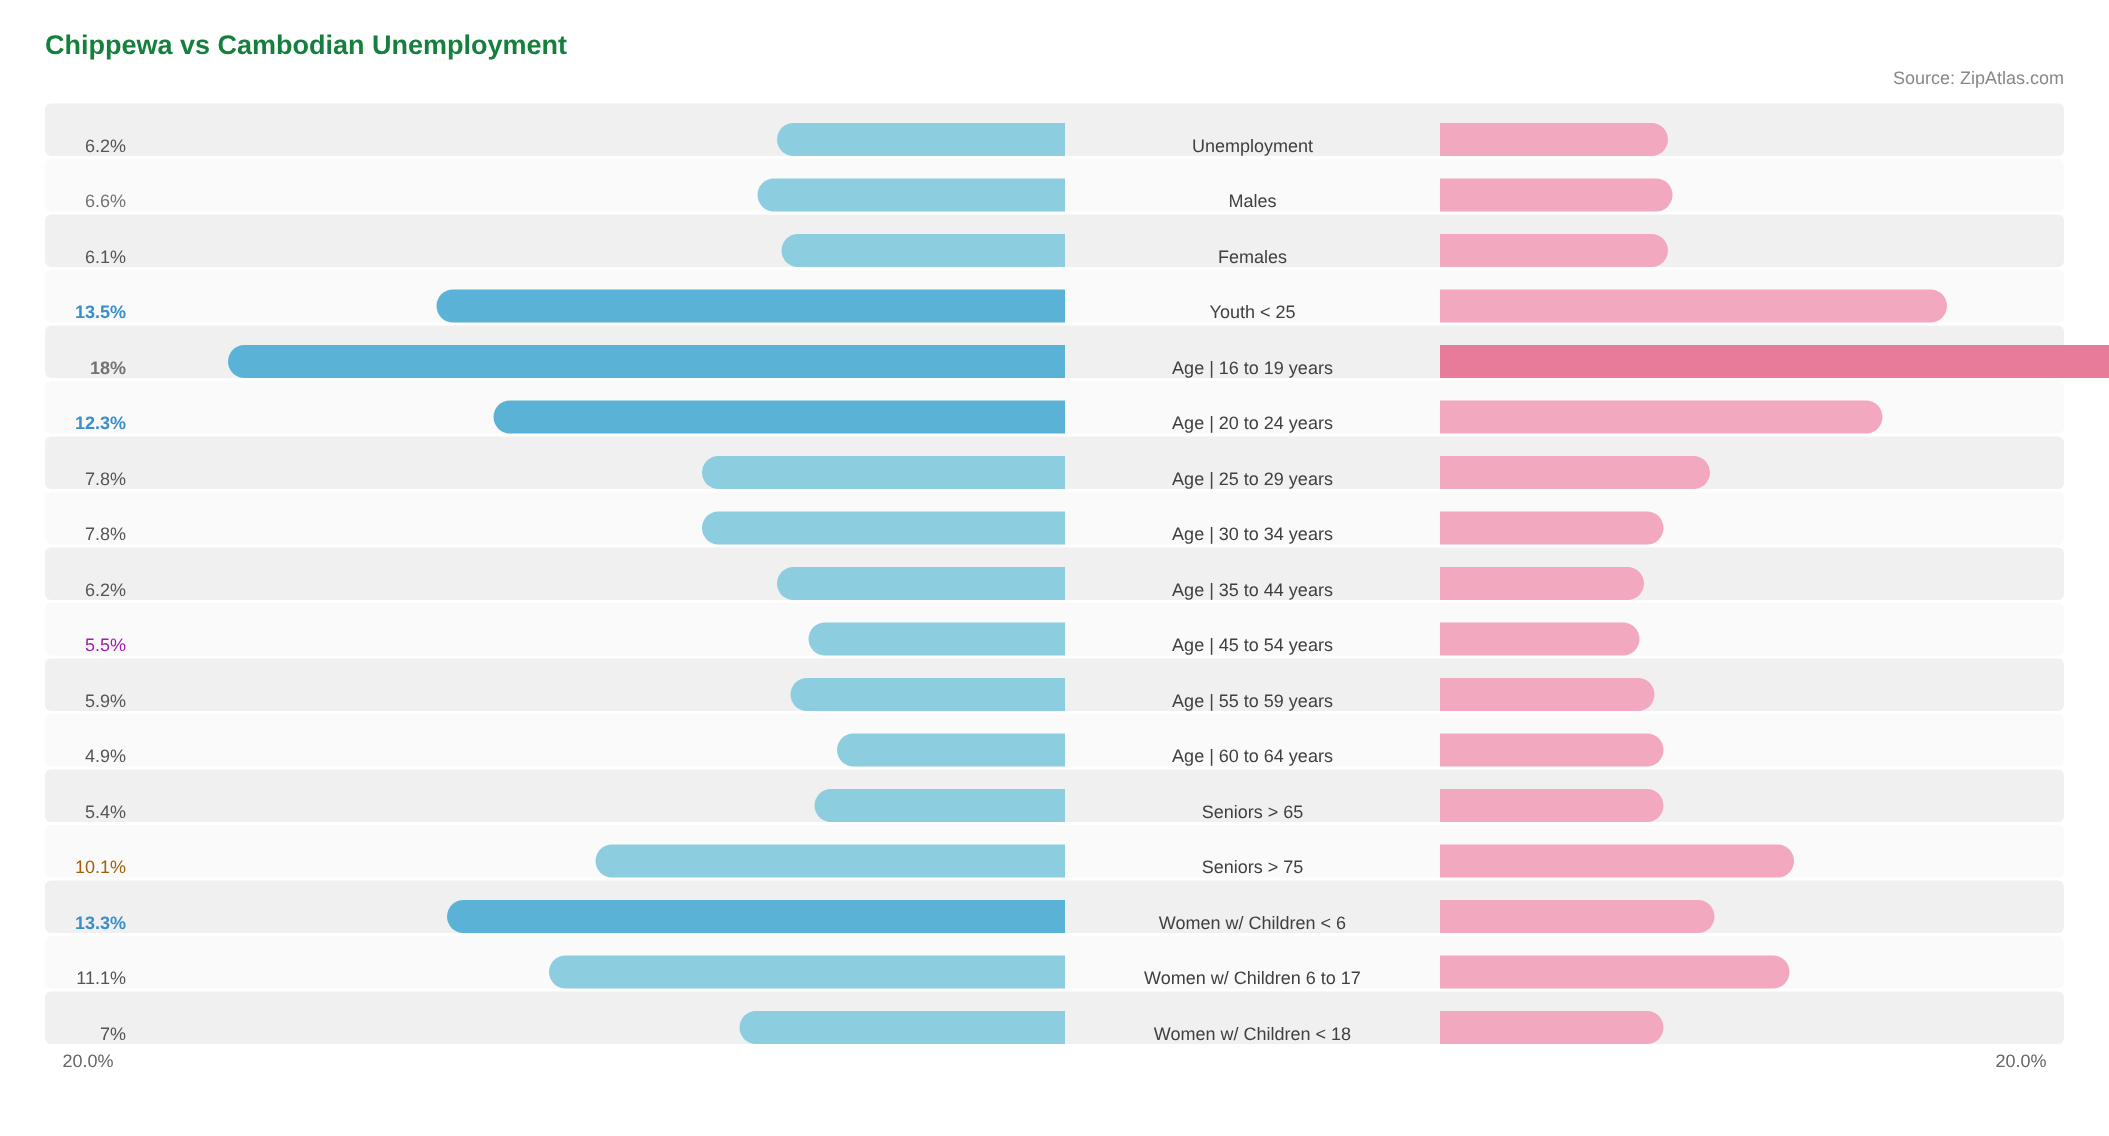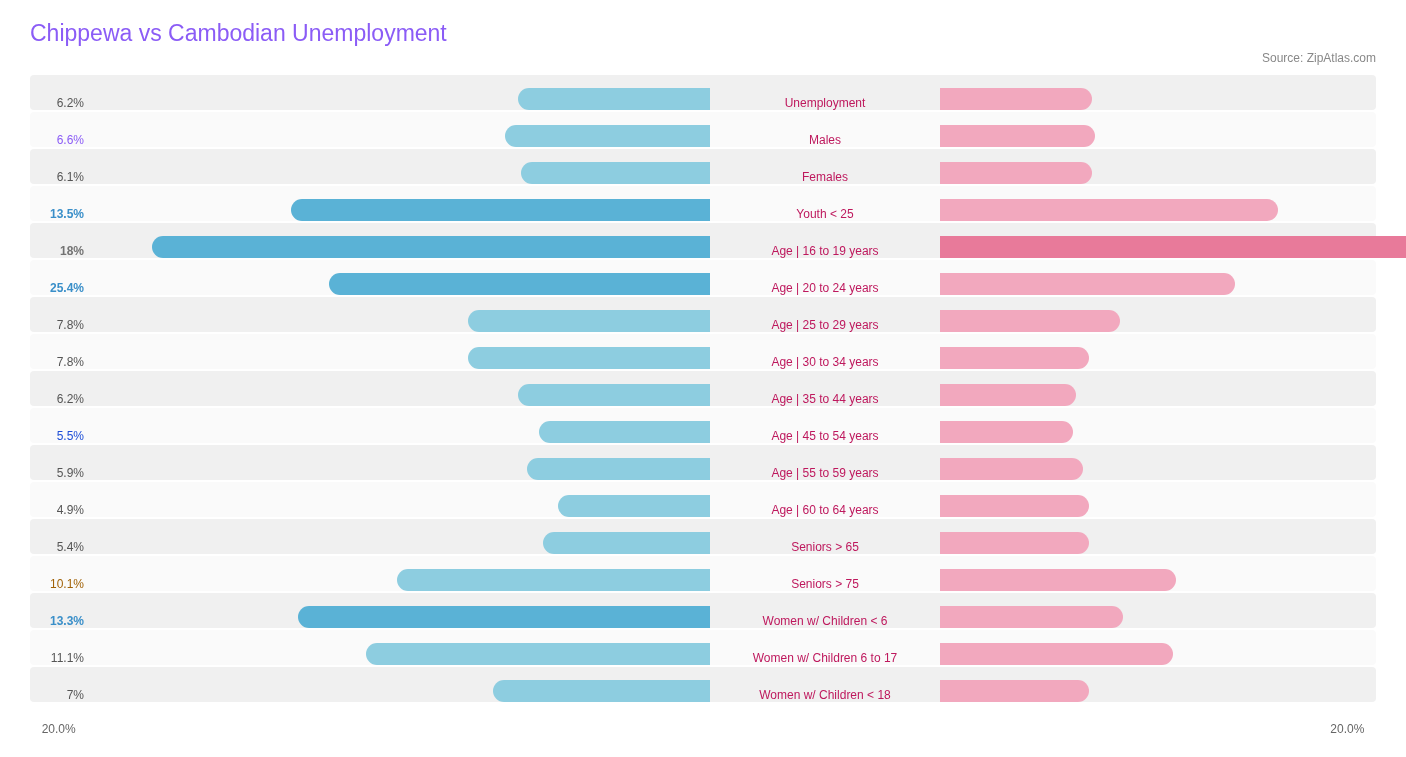--- a/index.html
+++ b/index.html
@@ -4,23 +4,23 @@
   <style>
     * { box-sizing: border-box; margin: 0; padding: 0; }
     body {
       background: #fff;
       font-family: Arial, sans-serif;
       width: 1406px;
       min-height: 757px;
       padding: 20px 30px 30px 30px;
     }
     .chart-title {
-      font-size: 23px;
-      font-weight: normal;
-      color: #8b5cf6;
+      font-size: 18px;
+      font-weight: bold;
+      color: #15803d;
       margin-bottom: 4px;
     }
     .source {
       text-align: right;
       font-size: 12px;
       color: #888;
       margin-bottom: 10px;
     }
     .chart-area {
       width: 100%;
@@ -64,24 +64,24 @@
       align-items: center;
       height: 22px;
       flex-shrink: 0;
     }
     .left-bar {
       height: 22px;
       background: #7ec8e3;
       border-radius: 11px 0 0 11px;
     }
     .center-label {
-      width: 230px;
+      width: 250px;
       text-align: center;
       font-size: 12px;
-      color: #be185d;
+      color: #404040;
       flex-shrink: 0;
       z-index: 2;
       padding: 0 4px;
     }
     .right-bar-wrap {
       width: 620px;
       display: flex;
       justify-content: flex-start;
       align-items: center;
       height: 22px;
@@ -90,21 +90,21 @@
     .right-bar {
       height: 22px;
       background: #f4a0b5;
       border-radius: 0 11px 11px 0;
     }
 
     .axis-row {
       display: flex;
       align-items: center;
       width: 100%;
-      margin-top: 20px;
+      margin-top: 4px;
     }
     .axis-left {
       width: 60px;
       text-align: right;
       font-size: 12px;
       color: #666;
       padding-right: 6px;
     }
     .axis-spacer-left { width: 620px; }
     .axis-center { width: 230px; }
@@ -133,21 +133,21 @@
       </div>
       <div class="center-label">Unemployment</div>
       <div class="right-bar-wrap">
         <div class="right-bar" style="width:152px; background:#f2a8be;"></div>
       </div>
 
     </div>
   </div>
     <div class="row">
     <div class="bar-container">
-      <div class="left-val" style="color:#8b5cf6; font-weight:normal">6.6%</div>
+      <div class="left-val" style="color:#737373; font-weight:normal">6.6%</div>
       <div class="left-bar-wrap">
         <div class="left-bar" style="width:205px; background:#8dcde0;"></div>
       </div>
       <div class="center-label">Males</div>
       <div class="right-bar-wrap">
         <div class="right-bar" style="width:155px; background:#f2a8be;"></div>
       </div>
 
     </div>
   </div>
@@ -185,21 +185,21 @@
       </div>
       <div class="center-label">Age | 16 to 19 years</div>
       <div class="right-bar-wrap">
         <div class="right-bar" style="width:524px; background:#e87a9a;"></div>
       </div>
 
     </div>
   </div>
     <div class="row">
     <div class="bar-container">
-      <div class="left-val" style="color:#3a8fc9; font-weight:bold">25.4%</div>
+      <div class="left-val" style="color:#3a8fc9; font-weight:bold">12.3%</div>
       <div class="left-bar-wrap">
         <div class="left-bar" style="width:381px; background:#5ab2d6;"></div>
       </div>
       <div class="center-label">Age | 20 to 24 years</div>
       <div class="right-bar-wrap">
         <div class="right-bar" style="width:295px; background:#f2a8be;"></div>
       </div>
 
     </div>
   </div>
@@ -237,21 +237,21 @@
       </div>
       <div class="center-label">Age | 35 to 44 years</div>
       <div class="right-bar-wrap">
         <div class="right-bar" style="width:136px; background:#f2a8be;"></div>
       </div>
 
     </div>
   </div>
     <div class="row">
     <div class="bar-container">
-      <div class="left-val" style="color:#1d4ed8; font-weight:normal">5.5%</div>
+      <div class="left-val" style="color:#a21caf; font-weight:normal">5.5%</div>
       <div class="left-bar-wrap">
         <div class="left-bar" style="width:171px; background:#8dcde0;"></div>
       </div>
       <div class="center-label">Age | 45 to 54 years</div>
       <div class="right-bar-wrap">
         <div class="right-bar" style="width:133px; background:#f2a8be;"></div>
       </div>
 
     </div>
   </div>

